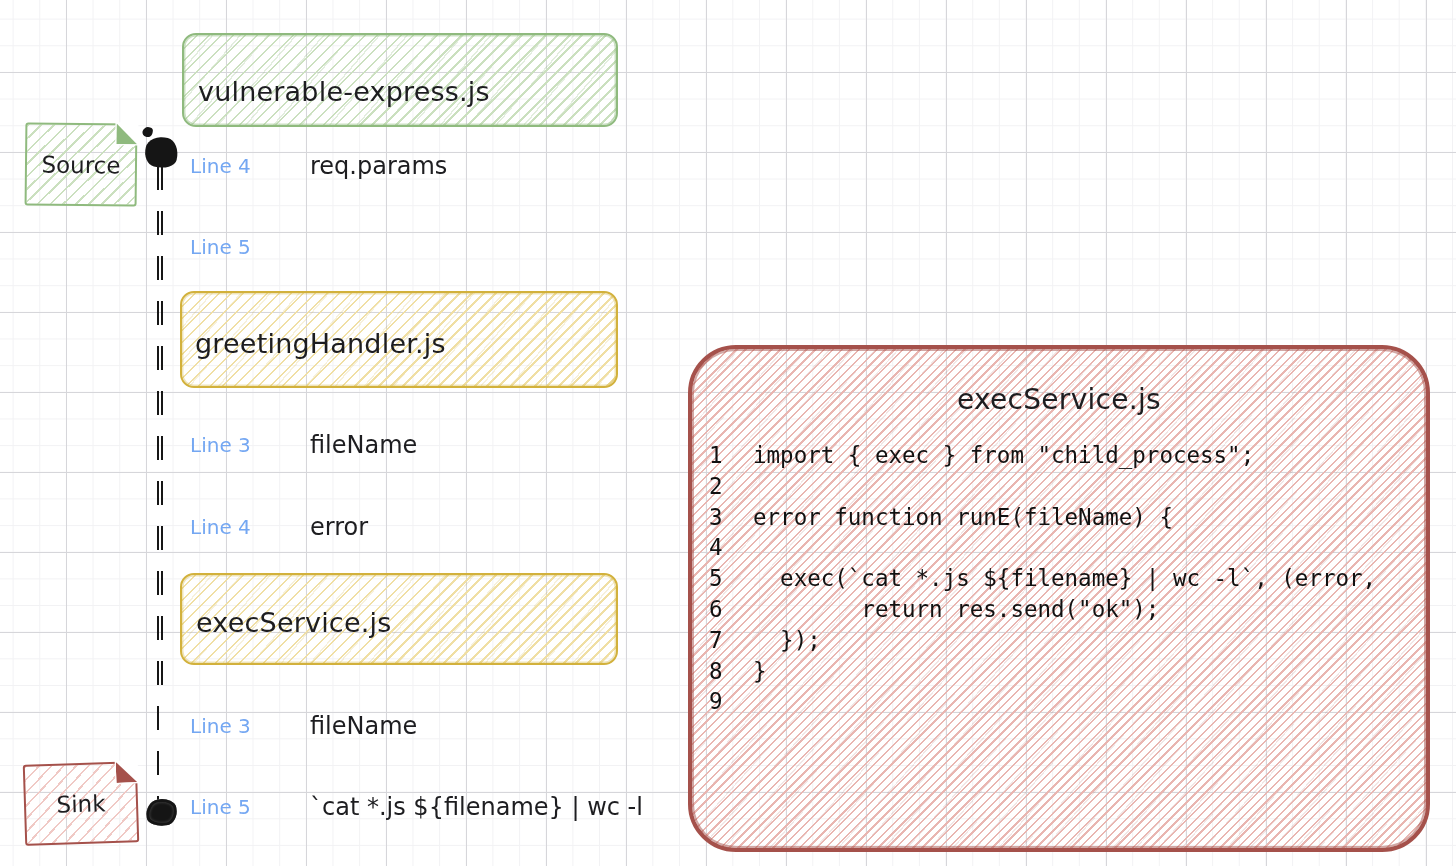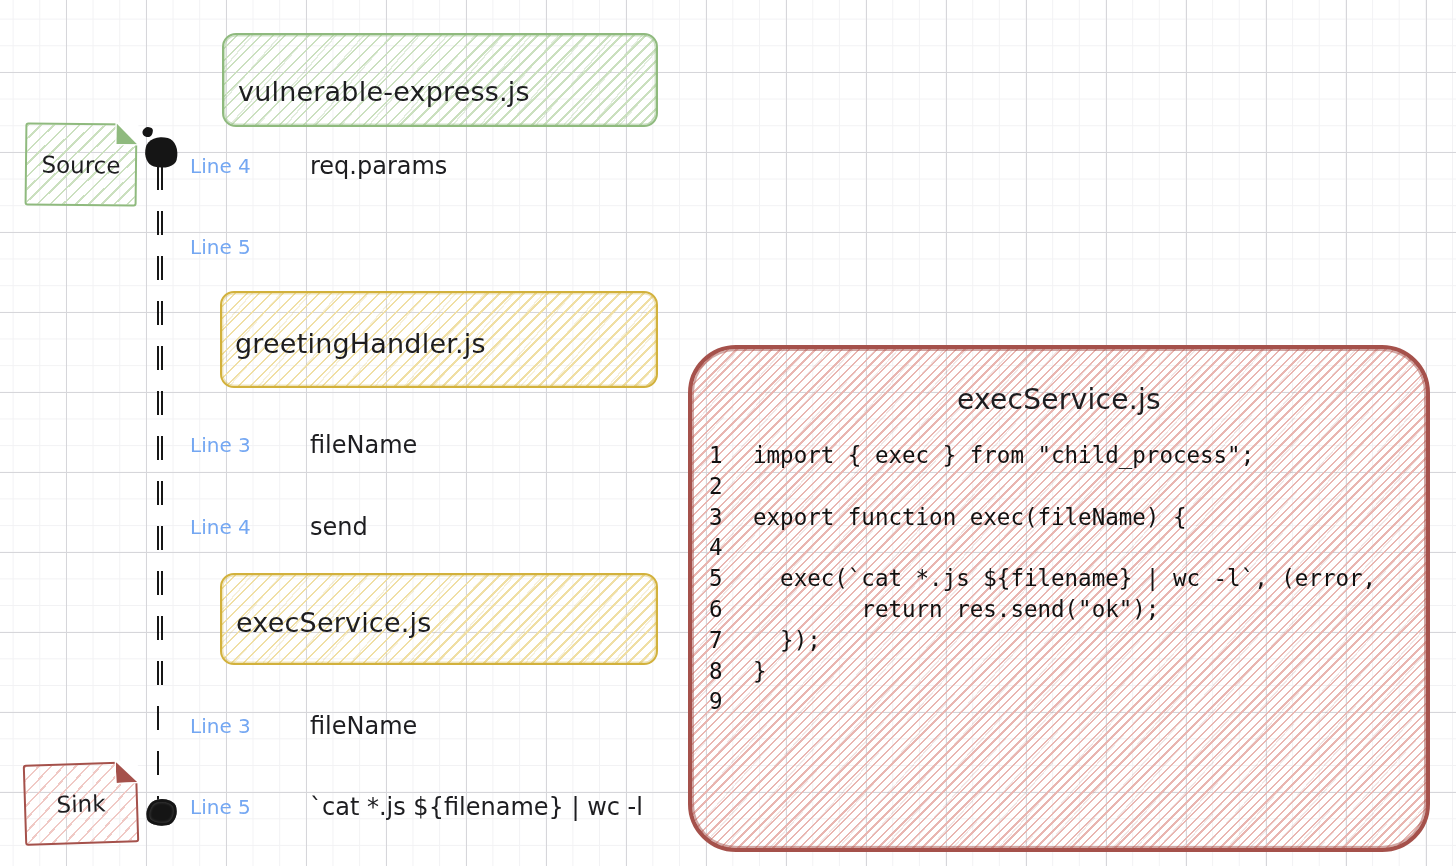--- a/index.html
+++ b/index.html
@@ -36,21 +36,20 @@
 
   
   .filebox{
     position:absolute;
     border:2.5px solid;
     border-radius:14px;
     display:flex;align-items:center;
     padding:0 14px;
     font-size:27px;
     letter-spacing:.2px;
-    margin-left:40px;
   }
   .filebox.green{
     border-color:var(--green-stroke);
     box-shadow:inset 0 0 0 1.5px rgba(143,186,126,.45);
     background:
       repeating-linear-gradient(135deg, var(--green-hatch) 0 1.8px, transparent 1.8px 8.5px),
       repeating-linear-gradient(131deg, rgba(143,186,126,.25) 0 1.4px, transparent 1.4px 21px);
   }
   .filebox.yellow{
     border-color:var(--yellow-stroke);
@@ -159,21 +158,21 @@
   </div>
   <div class="step" id="step-1">
     <span class="lineref">Line 5</span>
   </div>
   <div class="step" id="step-2">
     <span class="lineref">Line 3</span>
     <span class="symbol">fileName</span>
   </div>
   <div class="step" id="step-3">
     <span class="lineref">Line 4</span>
-    <span class="symbol">send</span>
+    <span class="symbol">error</span>
   </div>
   <div class="step" id="step-4">
     <span class="lineref">Line 3</span>
     <span class="symbol">fileName</span>
   </div>
   <div class="step" id="step-5">
     <span class="lineref">Line 5</span>
     <span class="symbol">`cat *.js ${filename} | wc -l</span>
   </div>
 
@@ -196,21 +195,21 @@
       <div class="code-row">
         <span class="ln">1</span>
         <span class="code">import { exec } from "child_process";</span>
       </div>
       <div class="code-row">
         <span class="ln">2</span>
         <span class="code"></span>
       </div>
       <div class="code-row">
         <span class="ln">3</span>
-        <span class="code">export function exec(fileName) {</span>
+        <span class="code">error function runE(fileName) {</span>
       </div>
       <div class="code-row">
         <span class="ln">4</span>
       </div>
       <div class="code-row">
         <span class="ln">5</span>
         <span class="code">  exec(`cat *.js ${filename} | wc -l`, (error,</span>
       </div>
       <div class="code-row">
         <span class="ln">6</span>

